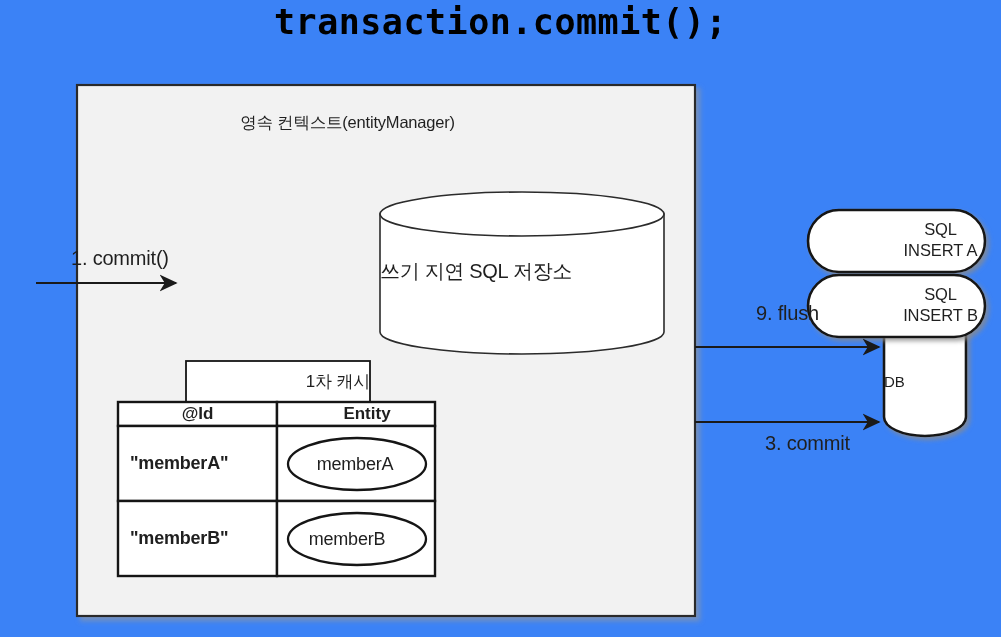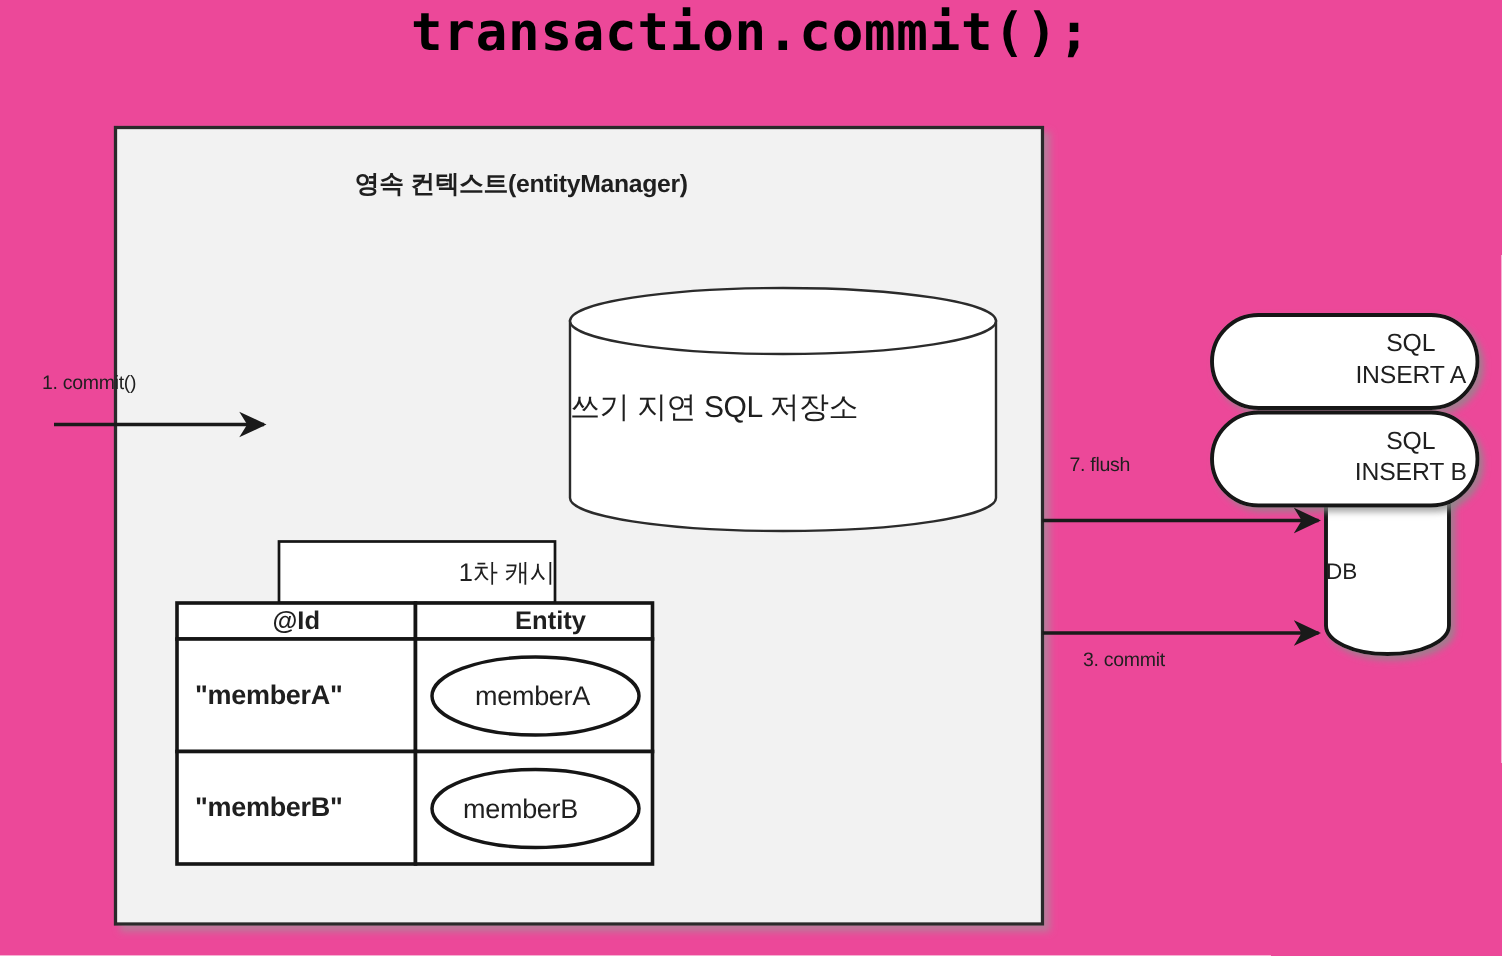--- a/index.html
+++ b/index.html
@@ -12,21 +12,21 @@
     width: 1001px;
     height: 637px;
     overflow: hidden;
     font-family: "Liberation Sans", sans-serif;
     color: #1a1a1a;
   }
   #stage {
     position: relative;
     width: 1001px;
     height: 637px;
-    background: #ec4899;
+    background: #3b82f6;
   }
   
   #page-title {
     position: absolute;
     left: 0;
     top: 2px;
     width: 1001px;
     text-align: center;
     font-family: "DejaVu Sans Mono", monospace;
     font-weight: bold;
@@ -79,21 +79,21 @@
     fill: none;
   }
   
   .lbl {
     position: absolute;
     white-space: nowrap;
     color: #1f1f1f;
   }
   #ctx-title {
     font-size: 16.5px;
-    font-weight: bold;
+    font-weight: normal;
     letter-spacing: -0.2px;
   }
   #sql-store-label {
     font-size: 20px;
     letter-spacing: -0.3px;
   }
   #cache-tab-label {
     font-size: 17px;
     letter-spacing: -0.2px;
   }
@@ -104,22 +104,23 @@
   .key-cell {
     font-size: 18px;
     font-weight: bold;
     letter-spacing: -0.2px;
   }
   .entity-name {
     font-size: 18px;
     letter-spacing: -0.2px;
   }
   .step-label {
-    font-size: 13px;
-    letter-spacing: -0.2px;
+    font-size: 20px;
+    letter-spacing: -0.2px;
+    margin-left: 43px;
   }
   .sql-box-label {
     font-size: 16.5px;
     line-height: 21px;
     text-align: center;
     letter-spacing: -0.1px;
     padding-left: 44px;
   }
   #db-label {
     font-size: 15px;
@@ -204,21 +205,21 @@
   <div class="lbl col-head" style="left:118px;top:404px;width:159px;text-align:center;">@Id</div>
   <div class="lbl col-head" style="left:277px;top:404px;width:180px;text-align:center;">Entity</div>
 
   <div class="lbl key-cell" style="left:130px;top:453px;">"memberA"</div>
   <div class="lbl entity-name" style="left:286px;top:454px;width:138px;text-align:center;">memberA</div>
 
   <div class="lbl key-cell" style="left:130px;top:528px;">"memberB"</div>
   <div class="lbl entity-name" style="left:288px;top:529px;width:118px;text-align:center;">memberB</div>
 
   <div class="lbl step-label" style="left:28px;top:247px;">1. commit()</div>
-  <div class="lbl step-label" style="left:713px;top:302px;">7. flush</div>
+  <div class="lbl step-label" style="left:713px;top:302px;">9. flush</div>
   <div class="lbl step-label" style="left:722px;top:432px;">3. commit</div>
 
   <div class="lbl sql-box-label" style="left:808px;top:219px;width:177px;">
     <div>SQL</div>
     <div>INSERT A</div>
   </div>
 
   <div class="lbl sql-box-label" style="left:808px;top:284px;width:177px;">
     <div>SQL</div>
     <div>INSERT B</div>

